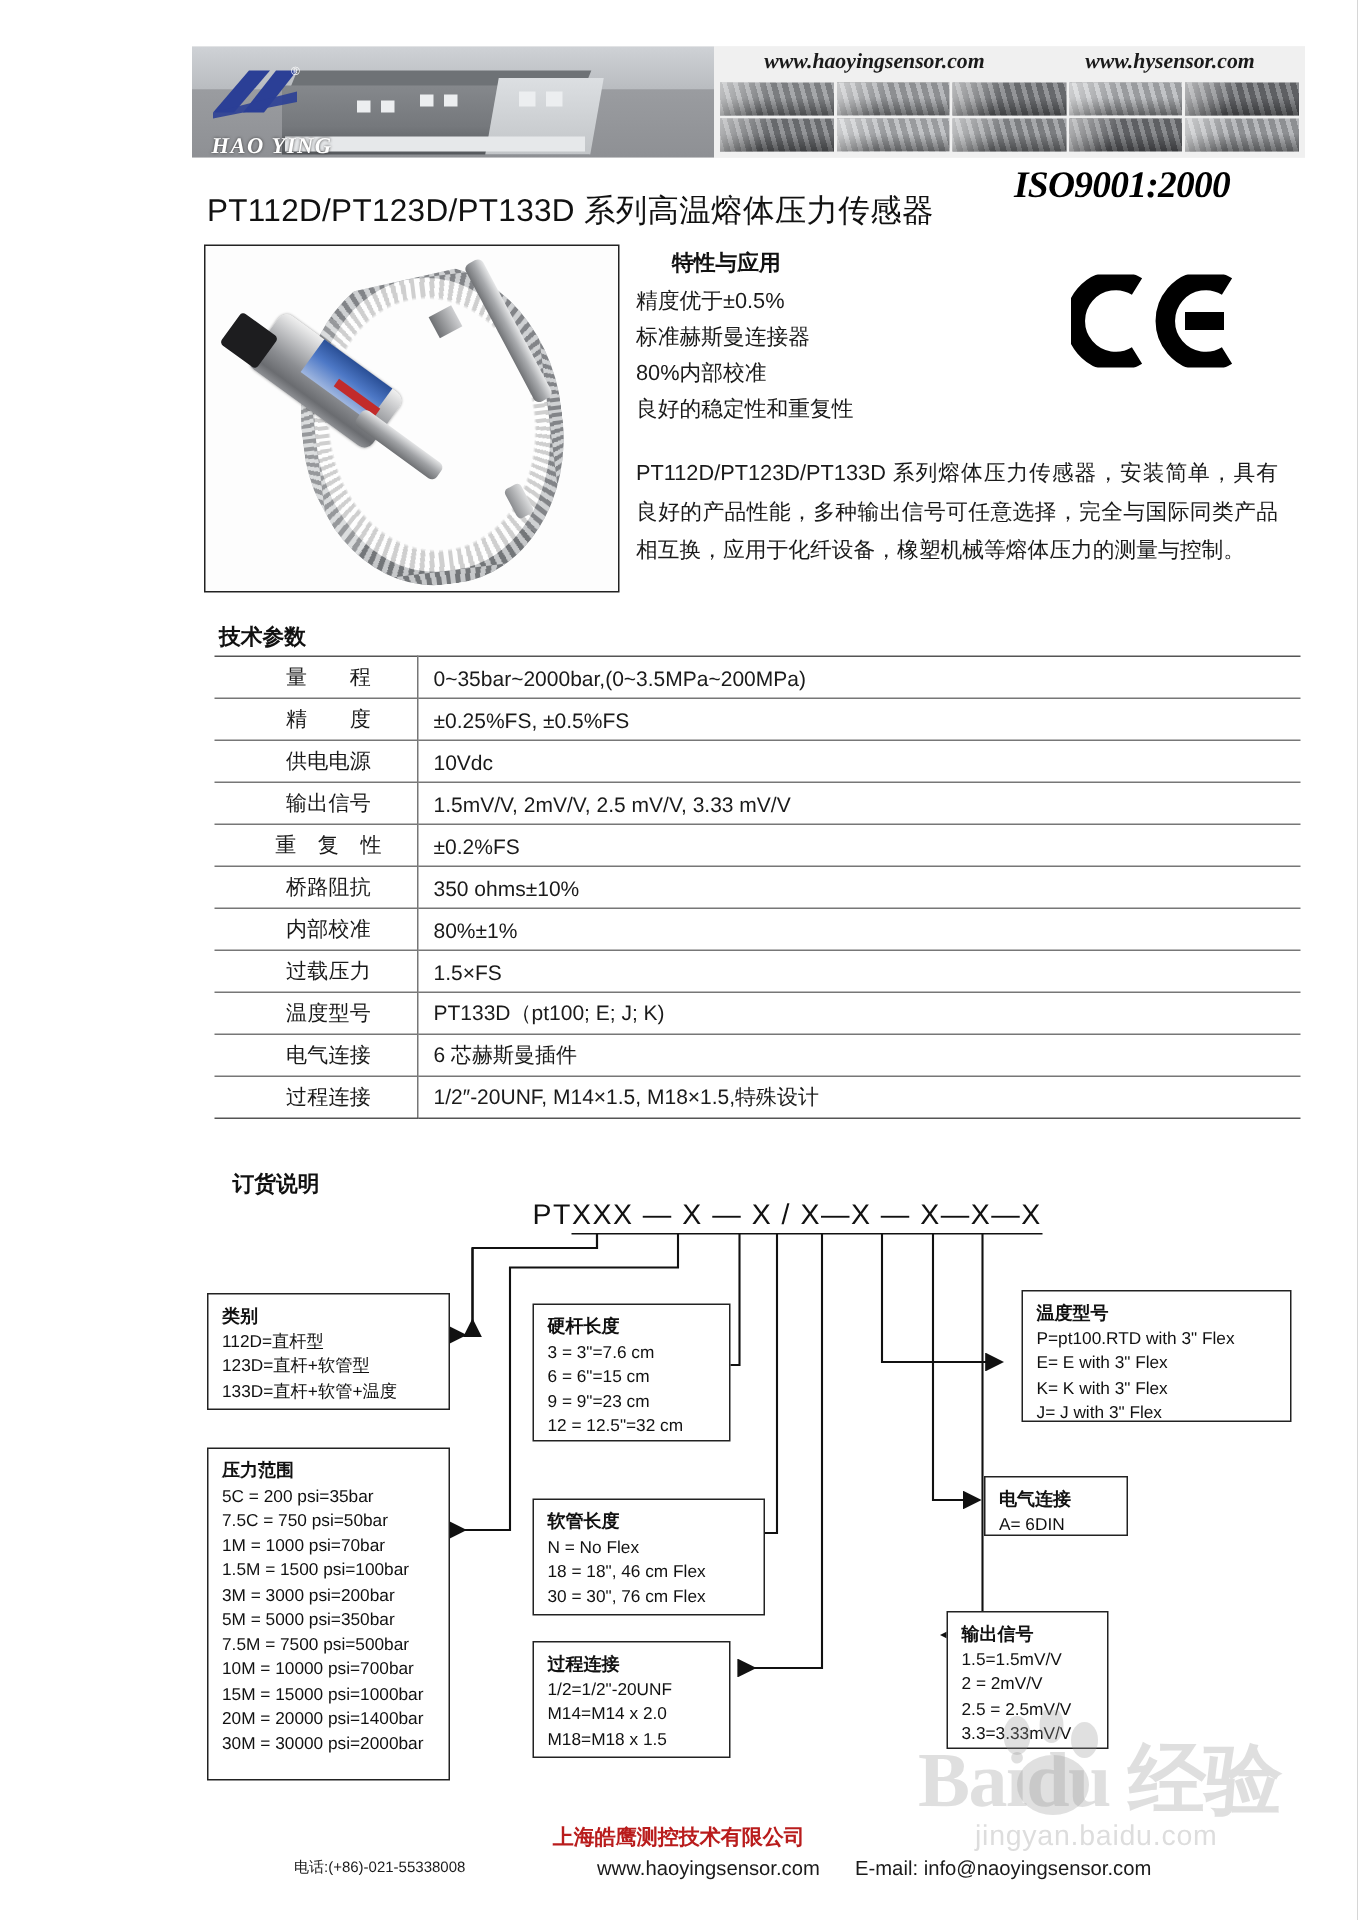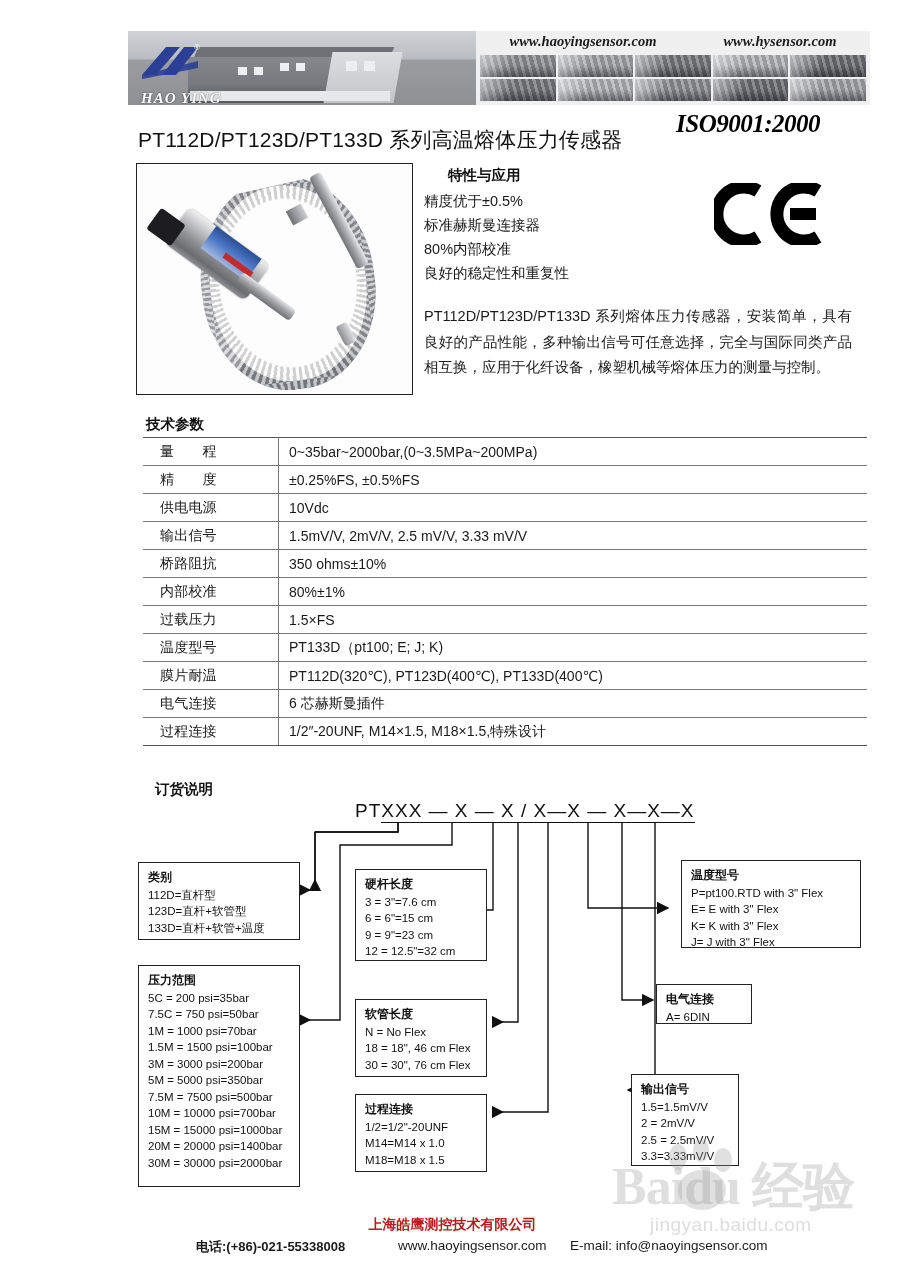--- a/index.html
+++ b/index.html
@@ -266,21 +266,21 @@
   }
   table.spec td {
     border-top: 1px solid #777;
     border-bottom: 1px solid #777;
     padding: 4px 0 4px 0;
     height: 19px;
   }
   table.spec td.k {
     width: 118px;
     border-right: 1px solid #777;
-    text-align: left;
+    text-align: center;
     padding-left: 17px;
     letter-spacing: .2px;
   }
   table.spec td.v {
     padding-left: 10px;
     margin-left: 20px;
   }
   table.spec tr:first-child td { border-top: 1.6px solid #555; }
   table.spec tr:last-child td { border-bottom: 1.6px solid #555; }
 
@@ -340,21 +340,21 @@
     opacity: .30;
   }
 
   
   .f-company {
     position: absolute; left: 0; top: 1216px; width: 905px;
     text-align: center; font-size: 14px; font-weight: bold; color: #b91c1c;
   }
   .f-tel {
     position: absolute; left: 196px; top: 1238px;
-    font-size: 13px; color: #1a1a1a; font-weight: bold;
+    font-size: 10px; color: #1a1a1a;
   }
   .f-web {
     position: absolute; left: 398px; top: 1238px;
     font-size: 13.5px; color: #1a1a1a;
   }
   .f-mail {
     position: absolute; left: 570px; top: 1238px;
     font-size: 13.5px; color: #1a1a1a;
   }
 </style>
@@ -452,38 +452,38 @@
         </tr>
       <tr>
           <td class="k">供电电源</td>
           <td class="v">10Vdc</td>
         </tr>
       <tr>
           <td class="k">输出信号</td>
           <td class="v">1.5mV/V, 2mV/V, 2.5 mV/V, 3.33 mV/V</td>
         </tr>
       <tr>
+          <td class="k">重　复　性</td>
+          <td class="v">±0.2%FS</td>
+        </tr>
+      <tr>
           <td class="k">桥路阻抗</td>
           <td class="v">350 ohms±10%</td>
         </tr>
       <tr>
           <td class="k">内部校准</td>
           <td class="v">80%±1%</td>
         </tr>
       <tr>
           <td class="k">过载压力</td>
           <td class="v">1.5×FS</td>
         </tr>
       <tr>
           <td class="k">温度型号</td>
           <td class="v">PT133D（pt100; E; J; K)</td>
-        </tr>
-      <tr>
-          <td class="k">膜片耐温</td>
-          <td class="v">PT112D(320℃), PT123D(400℃), PT133D(400℃)</td>
         </tr>
       <tr>
           <td class="k">电气连接</td>
           <td class="v">6 芯赫斯曼插件</td>
         </tr>
       <tr>
           <td class="k">过程连接</td>
           <td class="v">1/2″-20UNF, M14×1.5, M18×1.5,特殊设计</td>
         </tr>
     </tbody>
@@ -549,31 +549,31 @@
   </div>
 
   <div class="obox" style="left:355px;top:869px;width:132px;height:92px">
     <span class="h">硬杆长度</span>
     <span>3 = 3"=7.6 cm</span><br>
     <span>6 = 6"=15 cm</span><br>
     <span>9 = 9"=23 cm</span><br>
     <span>12 = 12.5"=32 cm</span>
   </div>
 
-  <div class="obox" style="left:355px;top:999px;width:132px;height:78px">
+  <div class="obox" style="left:355px;top:999px;width:155px;height:78px">
     <span class="h">软管长度</span>
     <span>N = No Flex</span><br>
     <span>18 = 18", 46 cm Flex</span><br>
     <span>30 = 30", 76 cm Flex</span>
   </div>
 
   <div class="obox" style="left:355px;top:1094px;width:132px;height:78px">
     <span class="h">过程连接</span>
     <span>1/2=1/2"-20UNF</span><br>
-    <span>M14=M14 x 1.0</span><br>
+    <span>M14=M14 x 2.0</span><br>
     <span>M18=M18 x 1.5</span>
   </div>
 
   <div class="obox" style="left:681px;top:860px;width:180px;height:88px">
     <span class="h">温度型号</span>
     <span>P=pt100.RTD with 3"  Flex</span><br>
     <span>E= E with 3"  Flex</span><br>
     <span>K= K with 3"  Flex</span><br>
     <span>J= J with 3"  Flex</span>
   </div>

